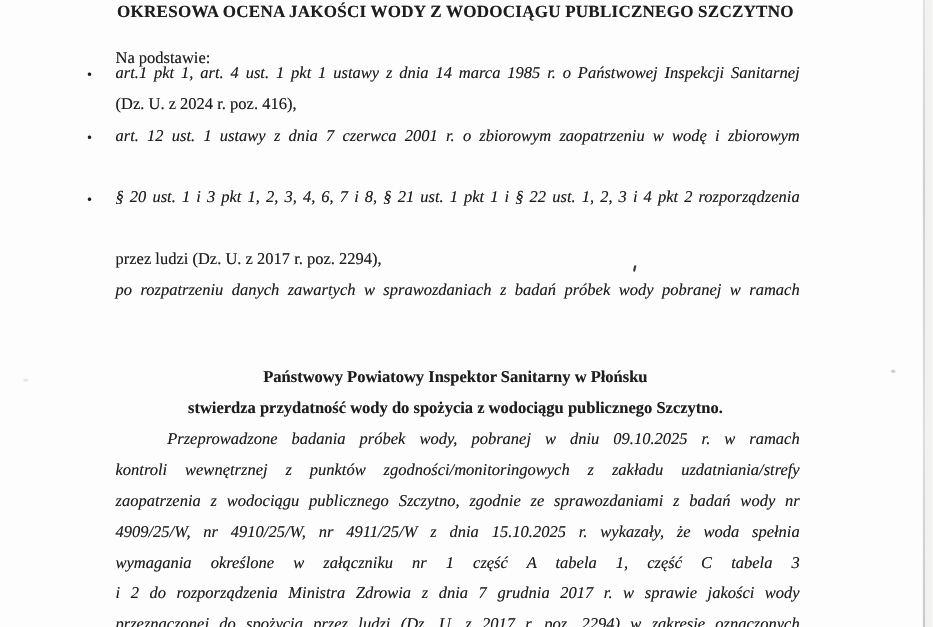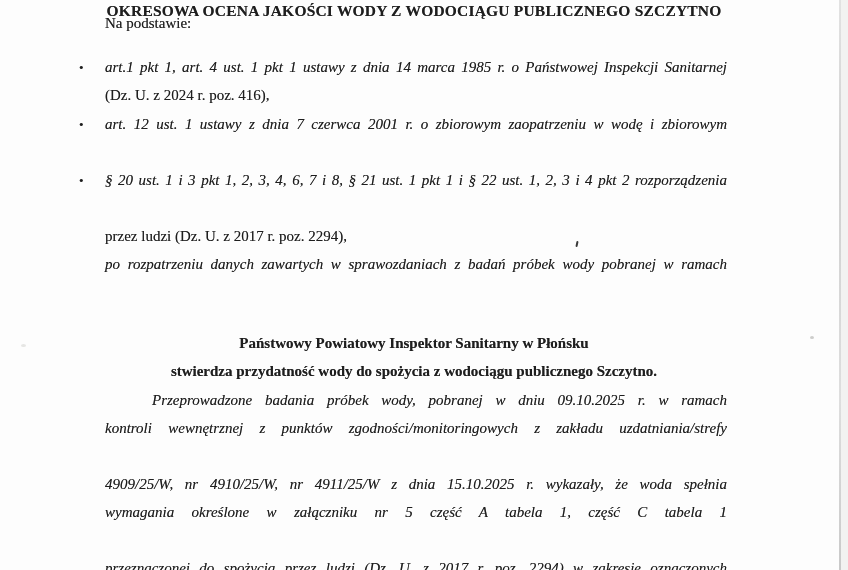--- a/index.html
+++ b/index.html
@@ -101,42 +101,44 @@
     border-radius: 50%;
   }
 </style>
 </head>
 <body>
 
 <div class="page">
 
   <div class="center-block title-block bold" style="top:1px">OKRESOWA OCENA JAKOŚCI WODY  Z WODOCIĄGU PUBLICZNEGO SZCZYTNO</div>
 
-  <div class="line" style="top:14px">Na podstawie:</div>
+  <div class="line" style="top:44px">Na podstawie:</div>
 
   <span class="bullet-marker" style="top:58px">•</span>
   <div class="line stretch" style="top:58px">art.1 pkt 1, art. 4 ust. 1 pkt 1 ustawy z dnia 14 marca 1985 r. o Państwowej Inspekcji Sanitarnej</div>
   <div class="line" style="top:86px">(Dz. U. z 2024 r.  poz. 416),</div>
 
   <span class="bullet-marker" style="top:115px">•</span>
   <div class="line stretch" style="top:115px">art. 12 ust. 1 ustawy z dnia 7 czerwca 2001 r. o zbiorowym zaopatrzeniu w wodę i zbiorowym</div>
 
   <span class="bullet-marker" style="top:171px">•</span>
   <div class="line stretch" style="top:171px">§ 20 ust. 1 i 3 pkt 1, 2, 3, 4, 6, 7 i 8, § 21 ust. 1 pkt 1 i § 22 ust. 1, 2, 3 i 4 pkt 2 rozporządzenia</div>
   <div class="line" style="top:227px">przez ludzi (Dz. U. z  2017 r. poz. 2294),</div>
 
   <div class="line stretch" style="top:255px">po rozpatrzeniu danych zawartych w sprawozdaniach z badań próbek wody pobranej w ramach</div>
 
   <div class="center-block bold" style="top:362px">stwierdza przydatność  wody do spożycia z wodociągu publicznego Szczytno.</div>
   <div class="center-block bold" style="top:334px">Państwowy Powiatowy Inspektor Sanitarny w Płońsku</div>
 
   <div class="line stretch indent" style="top:391px">Przeprowadzone badania próbek wody, pobranej w dniu 09.10.2025 r. w ramach</div>
   <div class="line stretch" style="top:419px">kontroli wewnętrznej z punktów zgodności/monitoringowych z zakładu uzdatniania/strefy</div>
+  <div class="line stretch" style="top:447px">zaopatrzenia z wodociągu publicznego Szczytno, zgodnie ze sprawozdaniami z badań wody nr</div>
   <div class="line stretch" style="top:475px">4909/25/W, nr 4910/25/W, nr 4911/25/W z dnia 15.10.2025 r. wykazały, że woda spełnia</div>
-  <div class="line stretch" style="top:503px">wymagania określone w załączniku nr 5 część A tabela 1, część C tabela 1</div>
+  <div class="line stretch" style="top:503px">wymagania określone w załączniku nr 1 część A tabela 1, część C tabela 3</div>
+  <div class="line stretch" style="top:531px">i 2 do rozporządzenia Ministra Zdrowia z dnia 7 grudnia 2017 r. w sprawie jakości wody</div>
   <div class="line stretch" style="top:559px">przeznaczonej do spożycia przez ludzi (Dz. U. z 2017 r. poz. 2294) w zakresie oznaczonych</div>
 
   <div class="scan-edge-strip"></div>
   <div class="scan-edge-line"></div>
   <div class="scan-speck-apostrophe"></div>
   <div class="scan-fleck"></div>
   <div class="scan-smudge"></div>
 
 </div>
 

